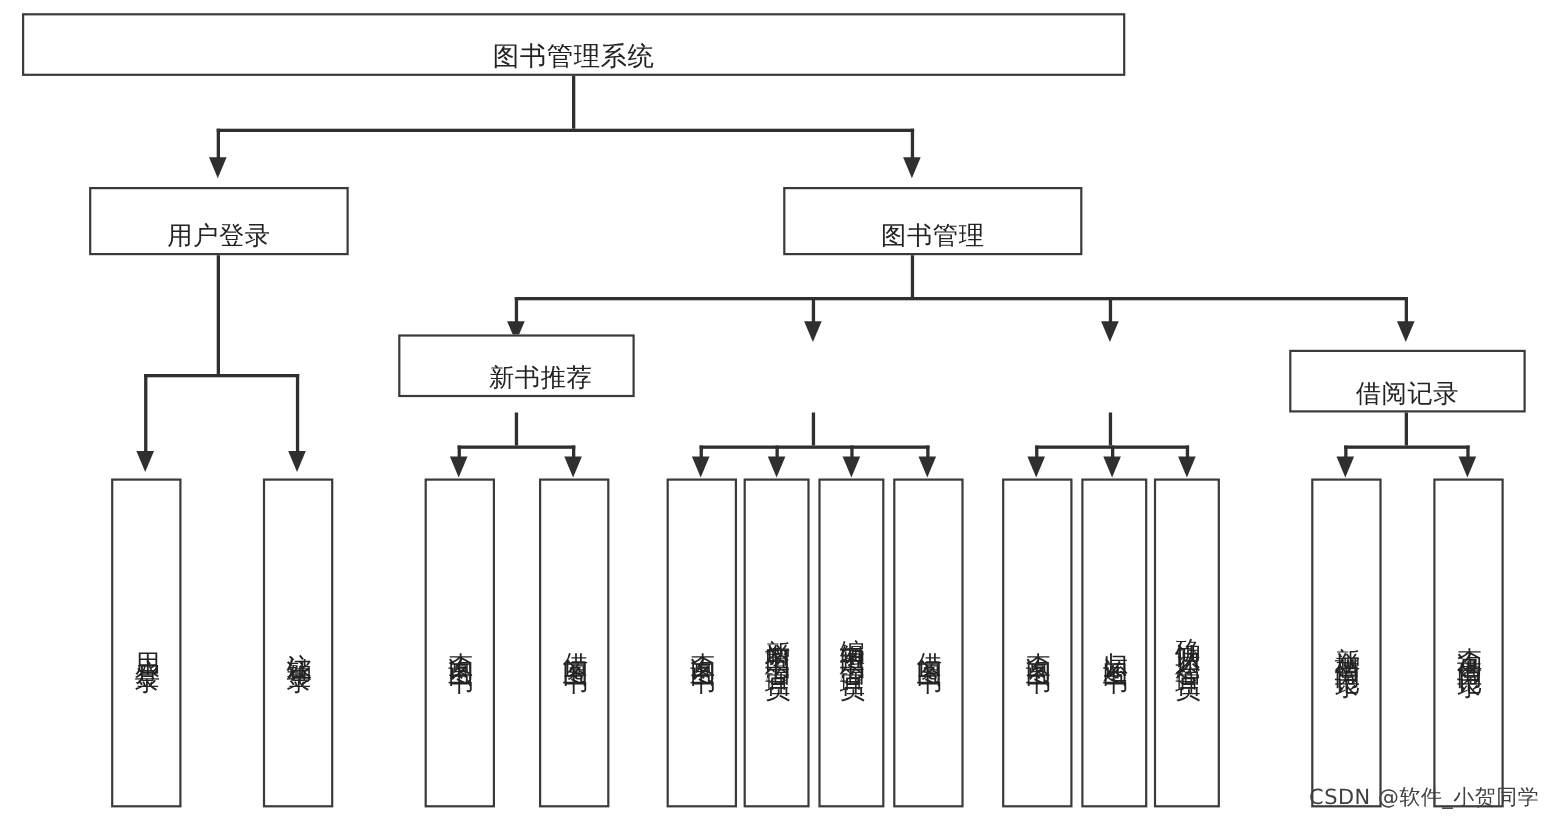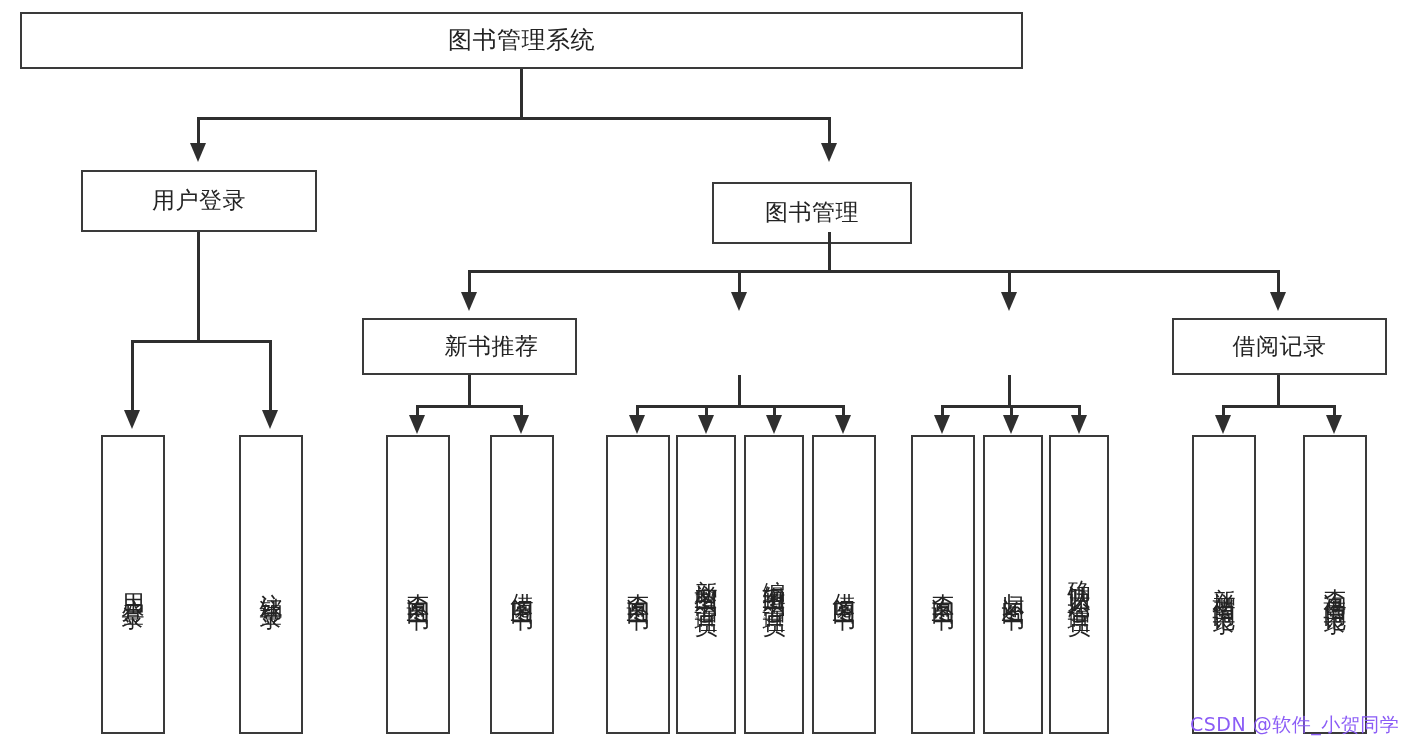--- a/index.html
+++ b/index.html
@@ -17,21 +17,21 @@
     height: 747px;
     background: #ffffff;
     overflow: hidden;
   }
   .node {
     position: absolute;
     box-sizing: border-box;
     background: #ffffff;
     border: 2px solid #3a3a3a;
     display: flex;
-    align-items: center;
+    align-items: flex-end;
     justify-content: center;
     color: #232323;
   }
   .node .label {
     display: block;
     text-align: center;
     line-height: 1.28;
     letter-spacing: 0.5px;
     color: #232323;
   }
@@ -67,21 +67,21 @@
   .arrow {
     position: absolute;
     width: 0;
     height: 0;
     border-left: 8px solid transparent;
     border-right: 8px solid transparent;
     border-top: 19px solid #2f2f2f;
   }
   .watermark {
     position: absolute;
-    color: #8b5cf6;
+    color: #404040;
     font-size: 19px;
     white-space: nowrap;
     letter-spacing: 0.5px;
     pointer-events: none;
   }
 </style>
 </head>
 <body>
 
 <div id="canvas">
@@ -95,21 +95,21 @@
   <div class="edge h" style="left:197px; top:117px; width:634px; height:3px;"></div>
 
   <div class="edge v" style="left:197px; top:117px; width:3px; height:28px;"></div>
   <div class="arrow" style="left:190px; top:143px;"></div>
   <div class="edge v" style="left:828px; top:117px; width:3px; height:28px;"></div>
   <div class="arrow" style="left:821px; top:143px;"></div>
 
   <div class="node horiz" style="left:81px; top:170px; width:236px; height:62px;">
     <span class="label">用户登录</span>
   </div>
-  <div class="node horiz" style="left:712px; top:182px; width:200px; height:62px;">
+  <div class="node horiz" style="left:712px; top:170px; width:272px; height:62px;">
     <span class="label">图书管理</span>
   </div>
 
   <div class="edge v" style="left:197px; top:232px; width:3px; height:108px;"></div>
   <div class="edge h" style="left:131px; top:340px; width:141px; height:3px;"></div>
   <div class="edge v" style="left:131px; top:340px; width:3px; height:72px;"></div>
   <div class="arrow" style="left:124px; top:410px;"></div>
   <div class="edge v" style="left:269px; top:340px; width:3px; height:72px;"></div>
   <div class="arrow" style="left:262px; top:410px;"></div>
 
@@ -118,21 +118,21 @@
 
   <div class="edge v" style="left:468px; top:270px; width:3px; height:24px;"></div>
   <div class="arrow" style="left:461px; top:292px;"></div>
   <div class="edge v" style="left:738px; top:270px; width:3px; height:24px;"></div>
   <div class="arrow" style="left:731px; top:292px;"></div>
   <div class="edge v" style="left:1008px; top:270px; width:3px; height:24px;"></div>
   <div class="arrow" style="left:1001px; top:292px;"></div>
   <div class="edge v" style="left:1277px; top:270px; width:3px; height:24px;"></div>
   <div class="arrow" style="left:1270px; top:292px;"></div>
 
-  <div class="node horiz" style="left:362px; top:318px; width:215px; height:57px;padding-left:44px;">
+  <div class="node horiz" style="left:362px; top:304px; width:215px; height:57px;padding-left:44px;">
     <span class="label">新书推荐</span>
   </div>
   <div class="node horiz" style="left:1172px; top:318px; width:215px; height:57px;">
     <span class="label">借阅记录</span>
   </div>
 
   <div class="edge v" style="left:468px; top:375px; width:3px; height:30px;"></div>
   <div class="edge h" style="left:416px; top:405px; width:107px; height:3px;"></div>
   <div class="edge v" style="left:416px; top:405px; width:3px; height:14px;"></div>
   <div class="arrow" style="left:409px; top:415px;"></div>

